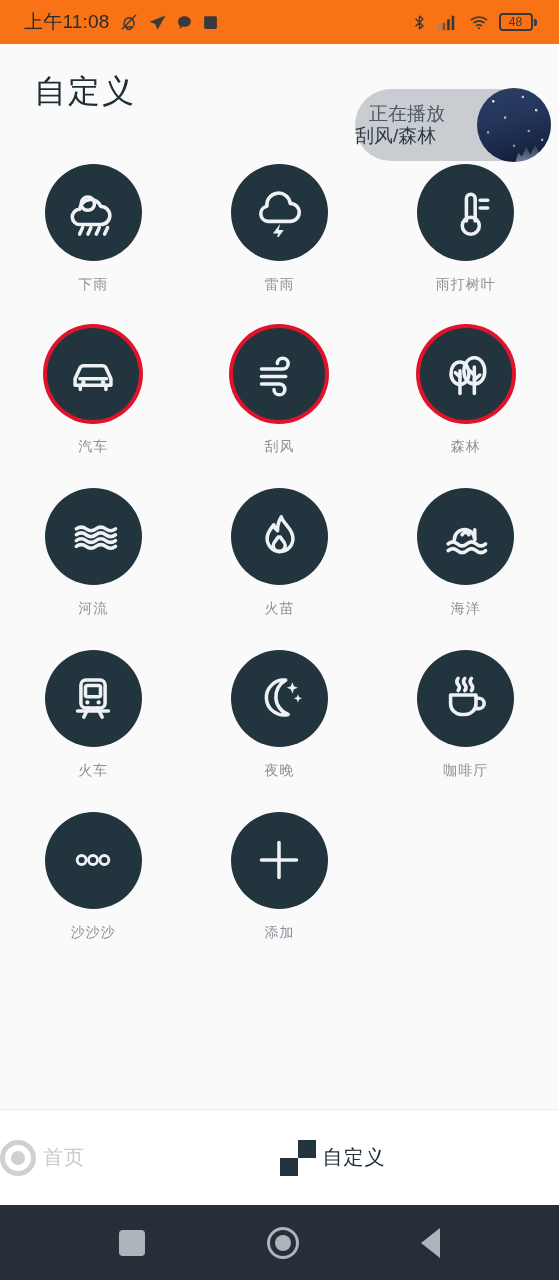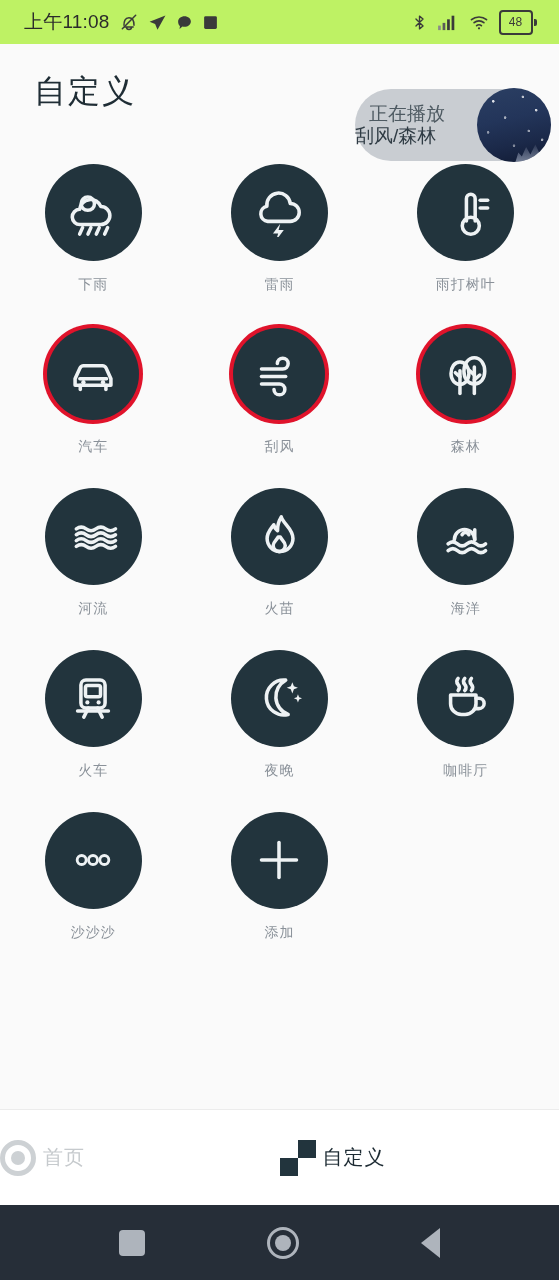--- a/index.html
+++ b/index.html
@@ -6,31 +6,31 @@
   html, body {
     width:559px; height:1280px;
     font-family:"Liberation Sans","DejaVu Sans",sans-serif;
     background:#fafafa; overflow:hidden;
   }
   #app { position:relative; width:559px; height:1280px; background:#fafafa; display:flex; flex-direction:column; }
 
   
   .statusbar {
     height:44px; flex:0 0 44px; display:flex; align-items:center;
-    justify-content:space-between; padding:0 22px 0 24px; background:#bef264;
+    justify-content:space-between; padding:0 22px 0 24px; background:#f97316;
   }
   .sb-left { display:flex; align-items:center; gap:9px; }
   .sb-time { font-size:19px; color:#2b2b2b; letter-spacing:.2px; white-space:nowrap; }
   .sb-right { display:flex; align-items:center; gap:9px; }
   .sb-ico { display:block; }
   .batt {
     display:flex; align-items:center;
   }
   .batt-body {
-    width:34px; height:25px; border:2px solid #3a3a3a; border-radius:4px;
+    width:34px; height:18px; border:2px solid #3a3a3a; border-radius:4px;
     display:flex; align-items:center; justify-content:center;
   }
   .batt-num { font-size:12px; color:#3a3a3a; line-height:1; }
   .batt-tip { width:3px; height:7px; background:#3a3a3a; border-radius:0 2px 2px 0; margin-left:1.5px; }
 
   
   .header {
     flex:0 0 96px; display:flex; align-items:center; justify-content:space-between;
     padding:0 0 0 34px; position:relative;
   }

